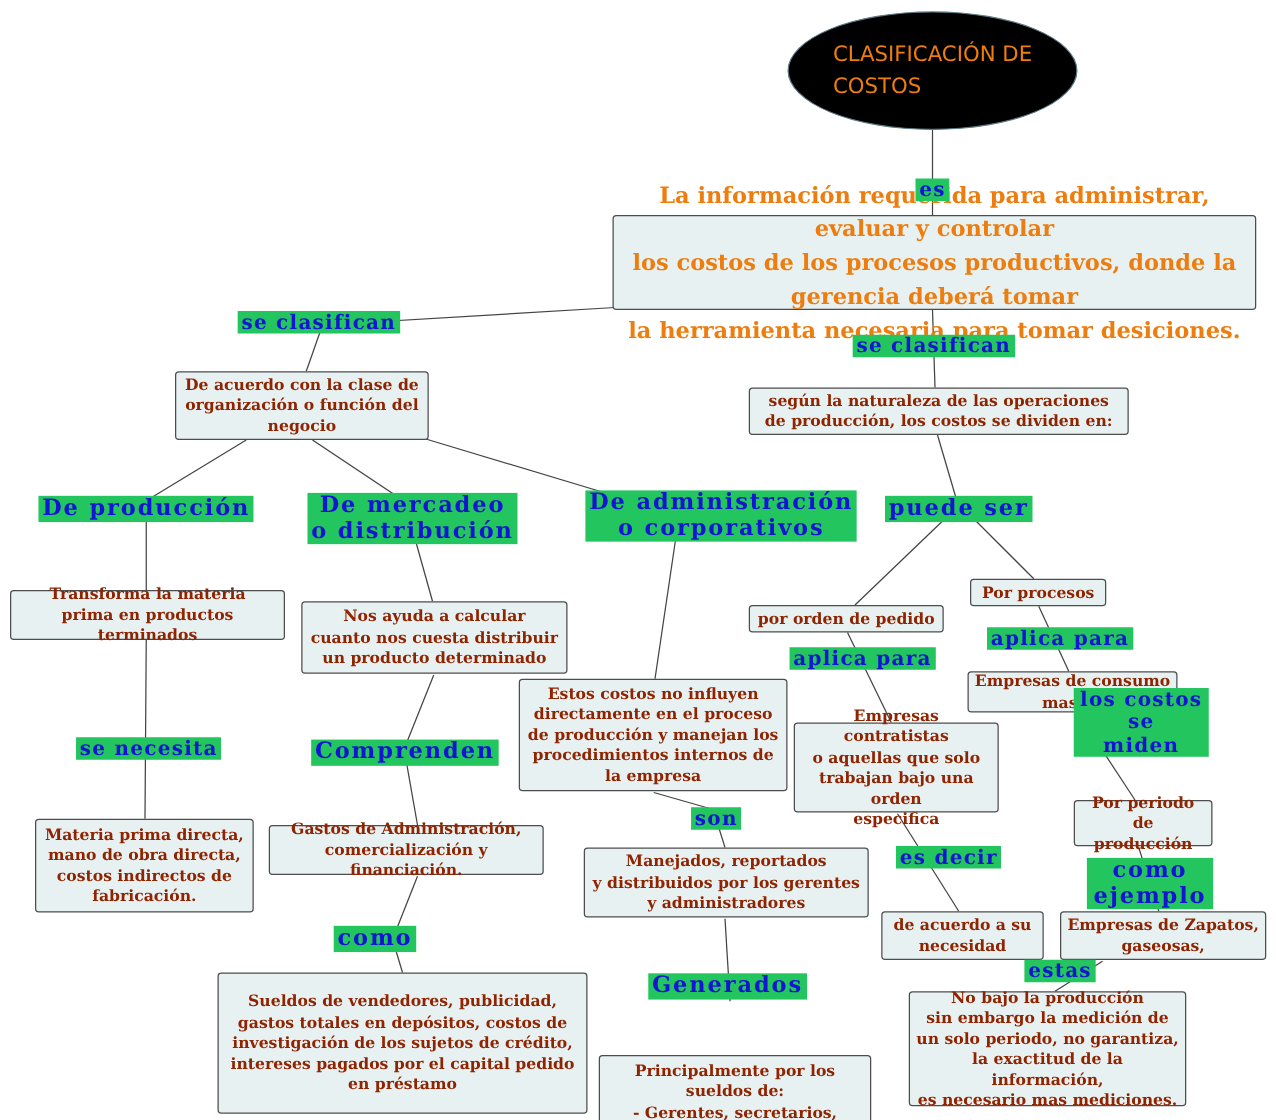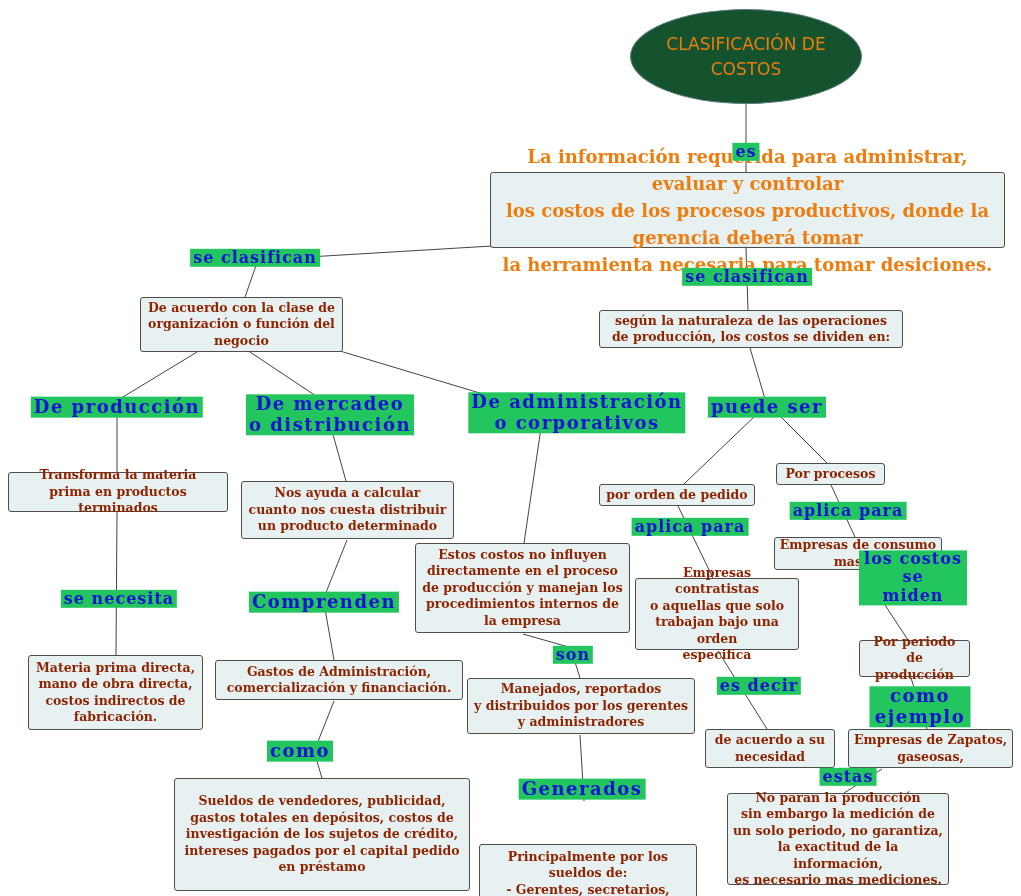--- a/index.html
+++ b/index.html
@@ -24,29 +24,29 @@
     white-space: pre-line;
     display: flex;
     align-items: center;
     justify-content: center;
     padding: 2px 4px;
   }
   .node.orange { color: #ed7d0e; font-size: 18px; line-height: 1.5; }
   .ellipse {
     position: absolute;
     box-sizing: border-box;
-    background: #14532d;
+    background: #000000;
     border: 1px solid #5d7a85;
     border-radius: 50%;
     color: #ed7d0e;
     font: 17px/1.45 "DejaVu Sans", sans-serif;
     display: flex;
     align-items: center;
     justify-content: center;
-    text-align: center;
+    text-align: left;
     white-space: pre-line;
   }
   .label {
     position: absolute;
     transform: translate(-50%, -50%);
     color: #1414d2;
     font: bold 16px/1.15 "DejaVu Serif", serif;
     letter-spacing: 1px;
     background: #22c55e;
     padding: 0 3px;
@@ -130,21 +130,21 @@
 especifica</div>
 
   <div class="node" style="left:859px;top:640px;width:111px;height:37px;">Por periodo de
 producción</div>
 
   <div class="node" style="left:28px;top:655px;width:175px;height:75px;">Materia prima directa,
 mano de obra directa,
 costos indirectos de
 fabricación.</div>
 
-  <div class="node" style="left:215px;top:660px;width:248px;height:40px;">Gastos de Administración,
+  <div class="node" style="left:215px;top:660px;width:220px;height:40px;">Gastos de Administración,
 comercialización y financiación.</div>
 
   <div class="node" style="left:467px;top:678px;width:228px;height:56px;">Manejados, reportados
 y distribuidos por los gerentes
 y administradores</div>
 
   <div class="node" style="left:705px;top:729px;width:130px;height:39px;">de acuerdo  a su
 necesidad</div>
 
   <div class="node" style="left:848px;top:729px;width:165px;height:39px;">Empresas de Zapatos,
@@ -155,21 +155,21 @@
 investigación de los sujetos de crédito,
 intereses pagados por el capital pedido
 en préstamo</div>
 
   <div class="node" style="left:479px;top:844px;width:218px;height:92px;">Principalmente por los
 sueldos de:
 - Gerentes, secretarios,
 administradores, contadores
 y demás personal</div>
 
-  <div class="node" style="left:727px;top:793px;width:222px;height:92px;">No paran la producción
+  <div class="node" style="left:727px;top:793px;width:222px;height:92px;">No bajo la producción
 sin embargo  la medición de
 un solo periodo, no garantiza,
 la exactitud de la información,
 es necesario mas mediciones.</div>
 
   <div class="label" style="left:746px;top:152px;">es</div>
 
   <div class="label" style="left:255px;top:258px;">se clasifican</div>
 
   <div class="label" style="left:747px;top:277px;">se clasifican</div>

